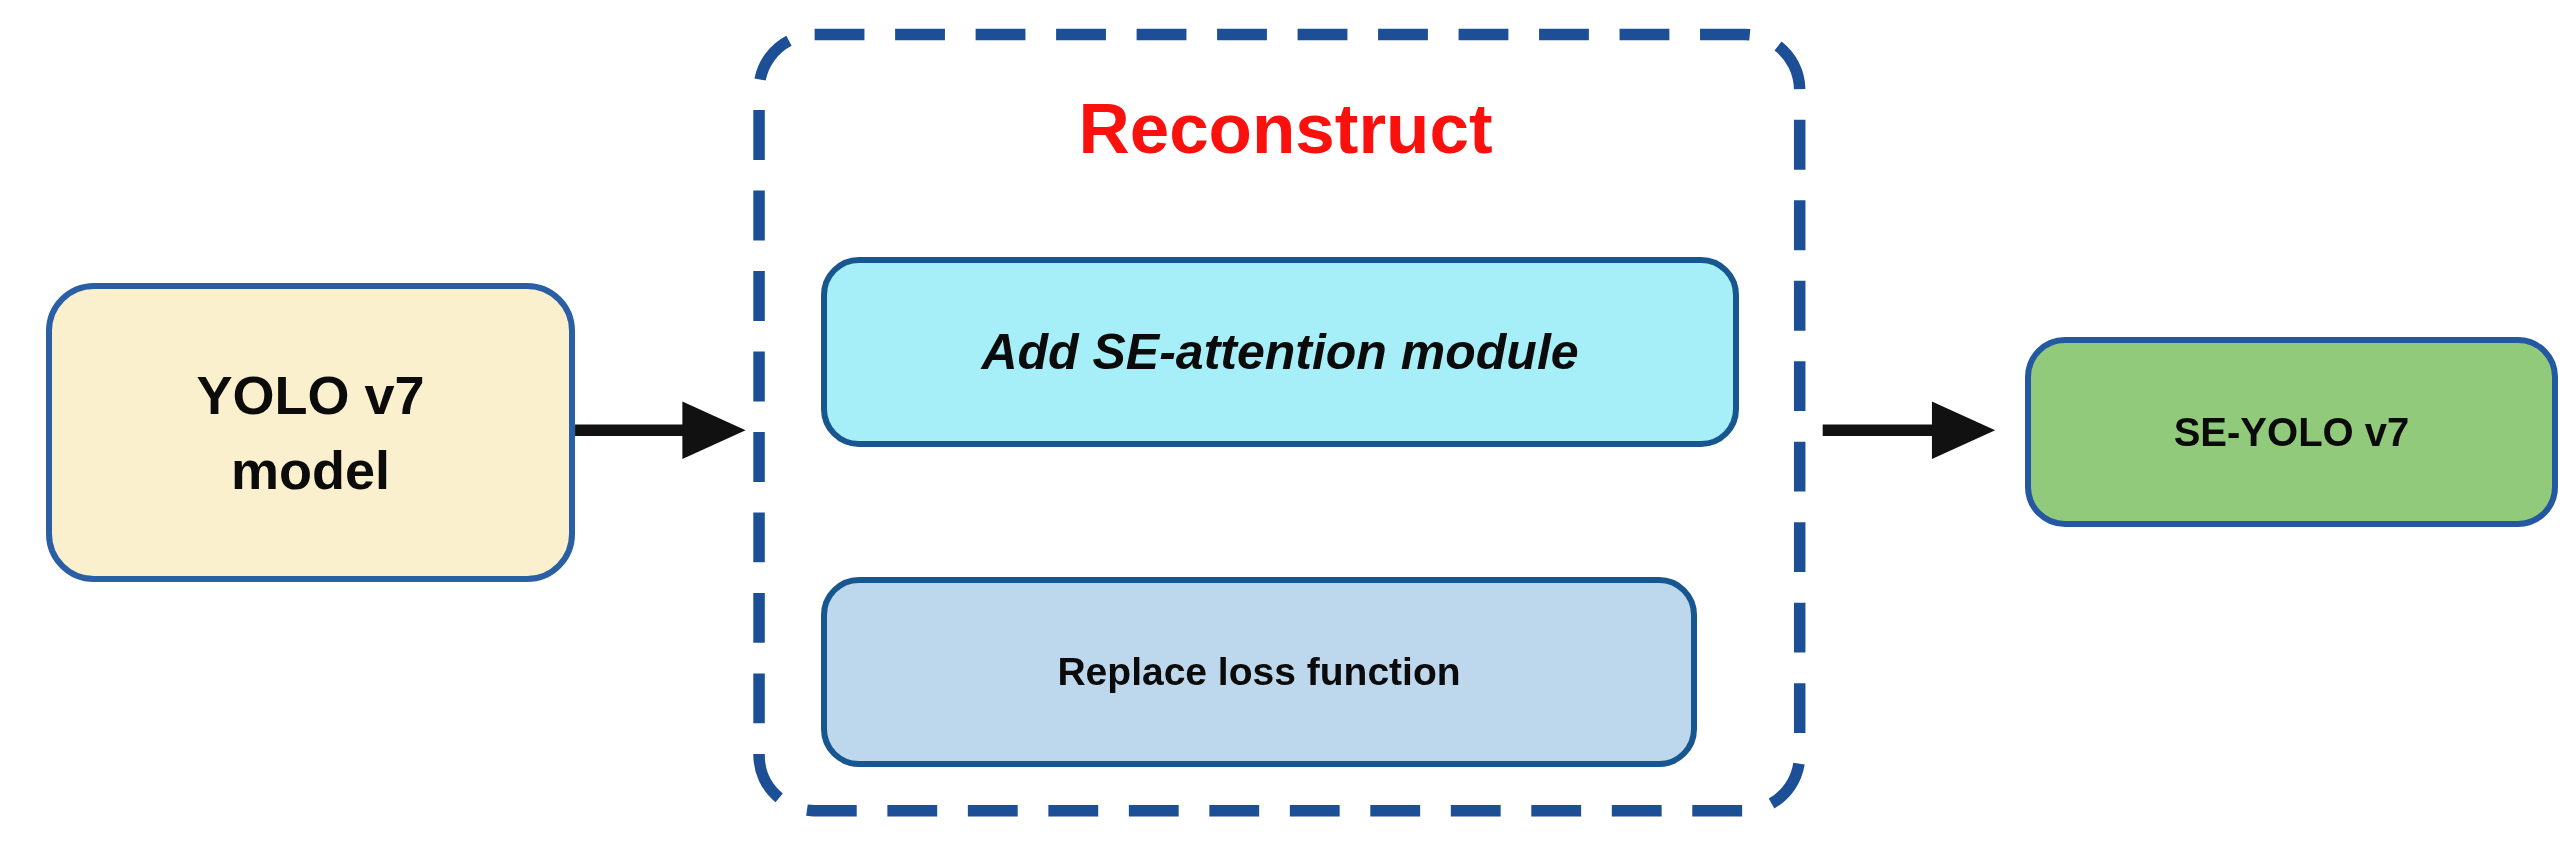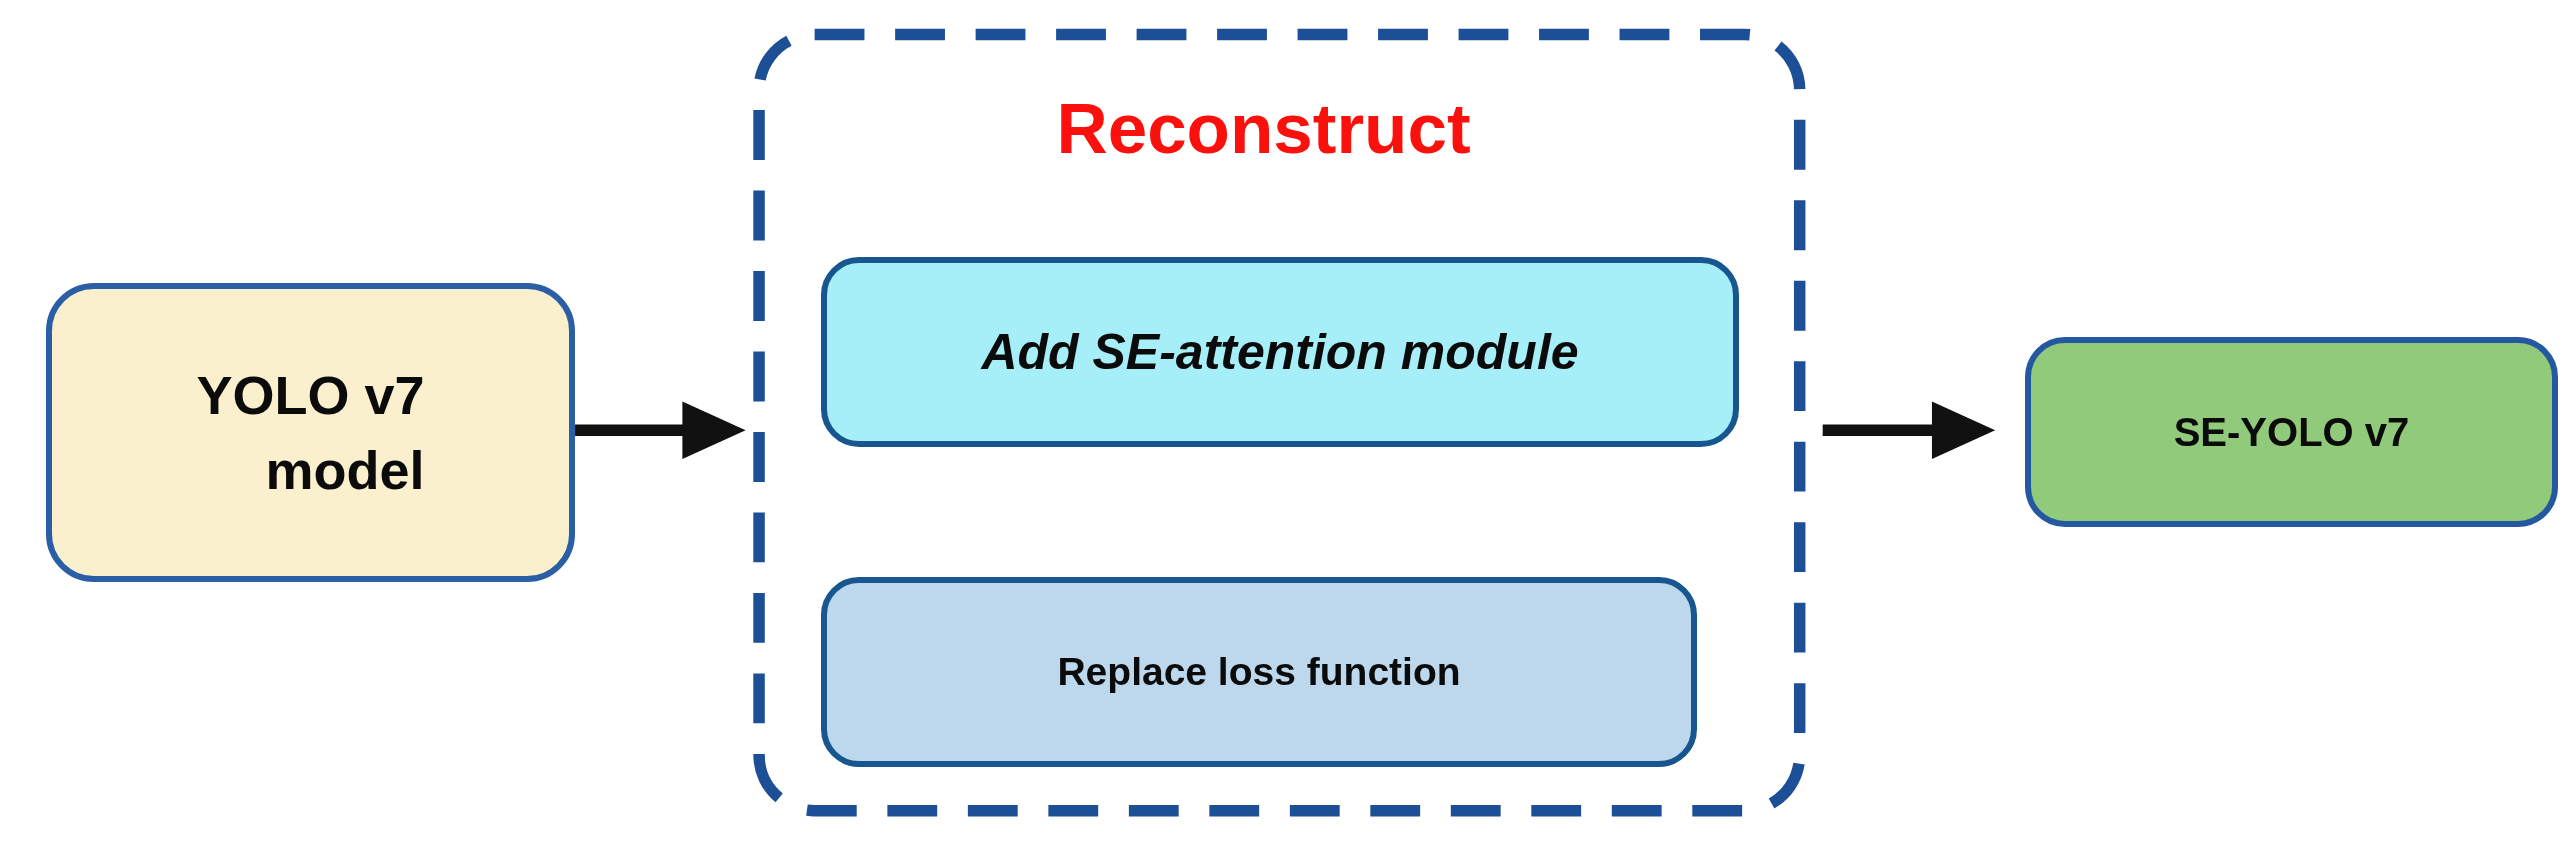--- a/index.html
+++ b/index.html
@@ -58,21 +58,21 @@
   .node-output {
     left: 2009px; top: 337px;
     width: 533px; height: 190px;
     border: 6.7px solid #2458a0;
     border-radius: 40px;
     font-size: 40px;
     margin-left: 16px;
   }
   .group-title {
     position: absolute;
-    left: 740px; top: 88px;
+    left: 762px; top: 88px;
     width: 1047px;
     text-align: center;
     font-size: 71px;
     font-weight: bold;
     letter-spacing: 0px;
   }
 </style>
 </head>
 <body>
 
@@ -88,21 +88,21 @@
     </g>
 
     <g>
       <line x1="1902" y1="449" x2="2020" y2="449" stroke-width="12" stroke="#111111"></line>
       <polygon points="2016,419 2082,449 2016,479" fill="#111111"></polygon>
     </g>
   </svg>
 
   <div class="group-title" style="color: rgb(250, 16, 13);">Reconstruct</div>
 
-  <div class="node node-input" style="background-color: rgb(250, 240, 206); text-align: right;">
+  <div class="node node-input" style="background-color: rgb(250, 240, 206);">
     <span>YOLO v7
 model</span>
   </div>
 
   <div class="node node-step1" style="background-color: rgb(166, 238, 248);">
     <span>Add SE-attention module</span>
   </div>
 
   <div class="node node-step2" style="background-color: rgb(189, 216, 237);">
     <span>Replace loss function</span>

